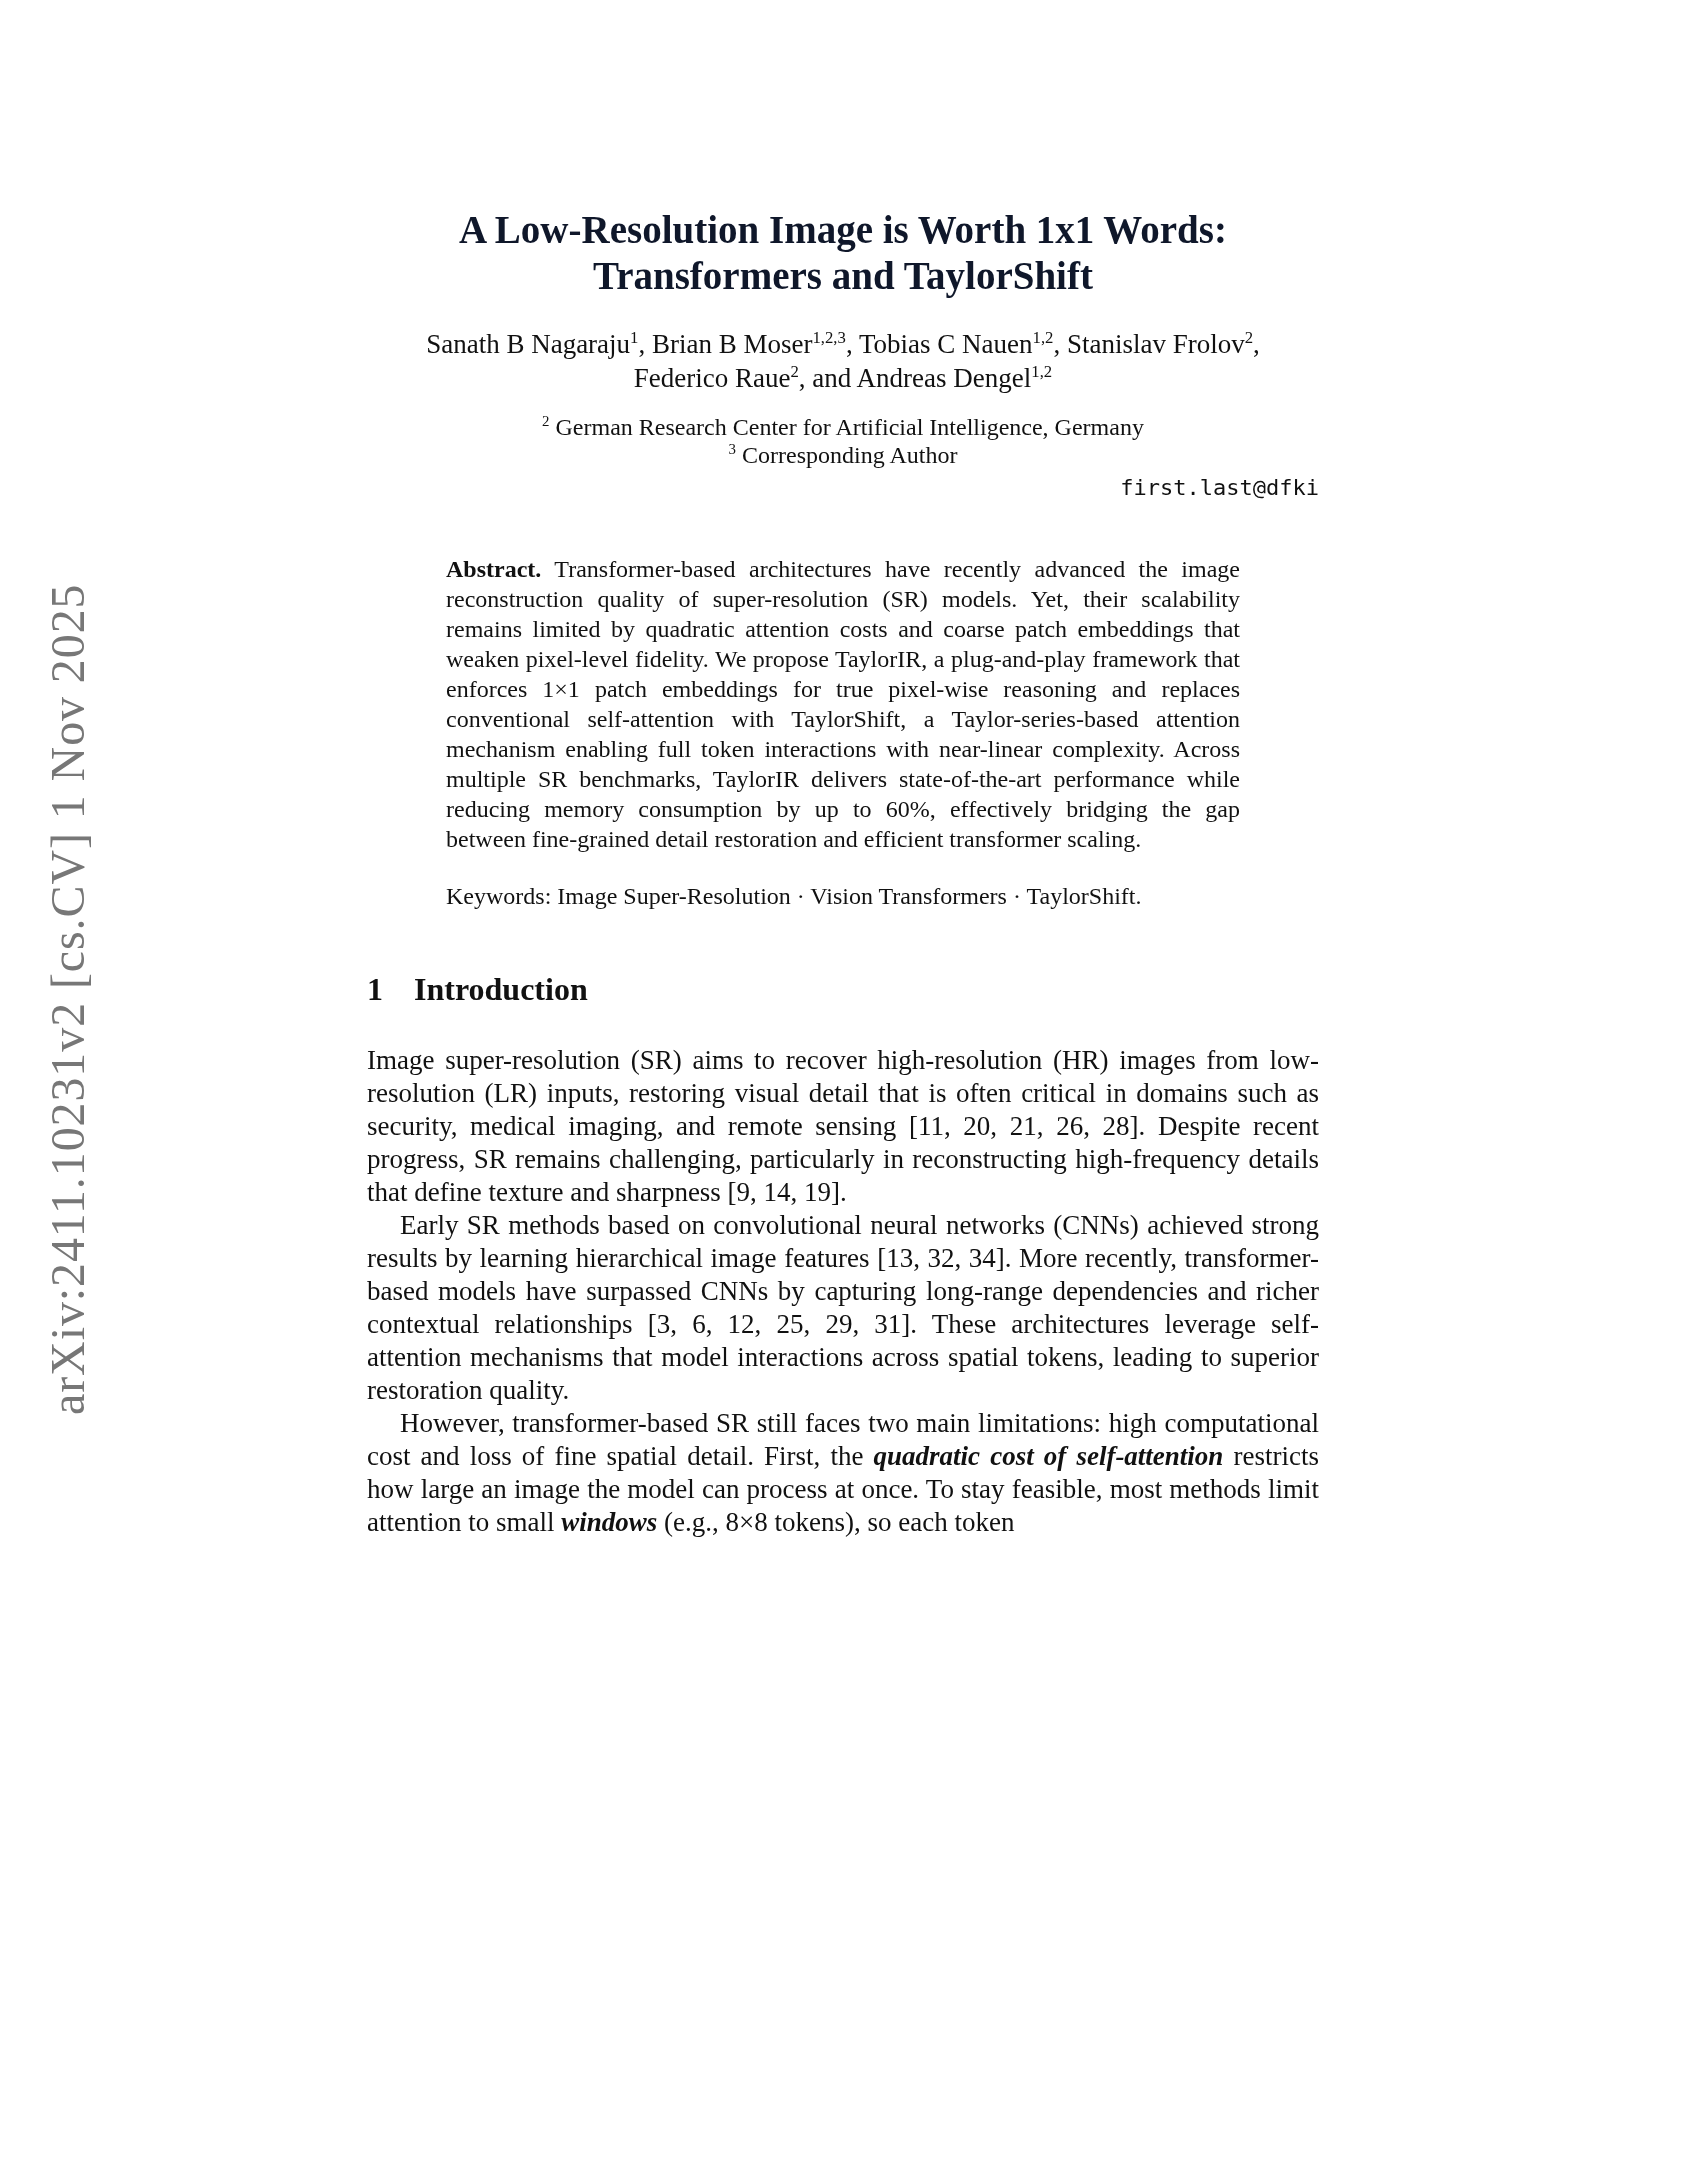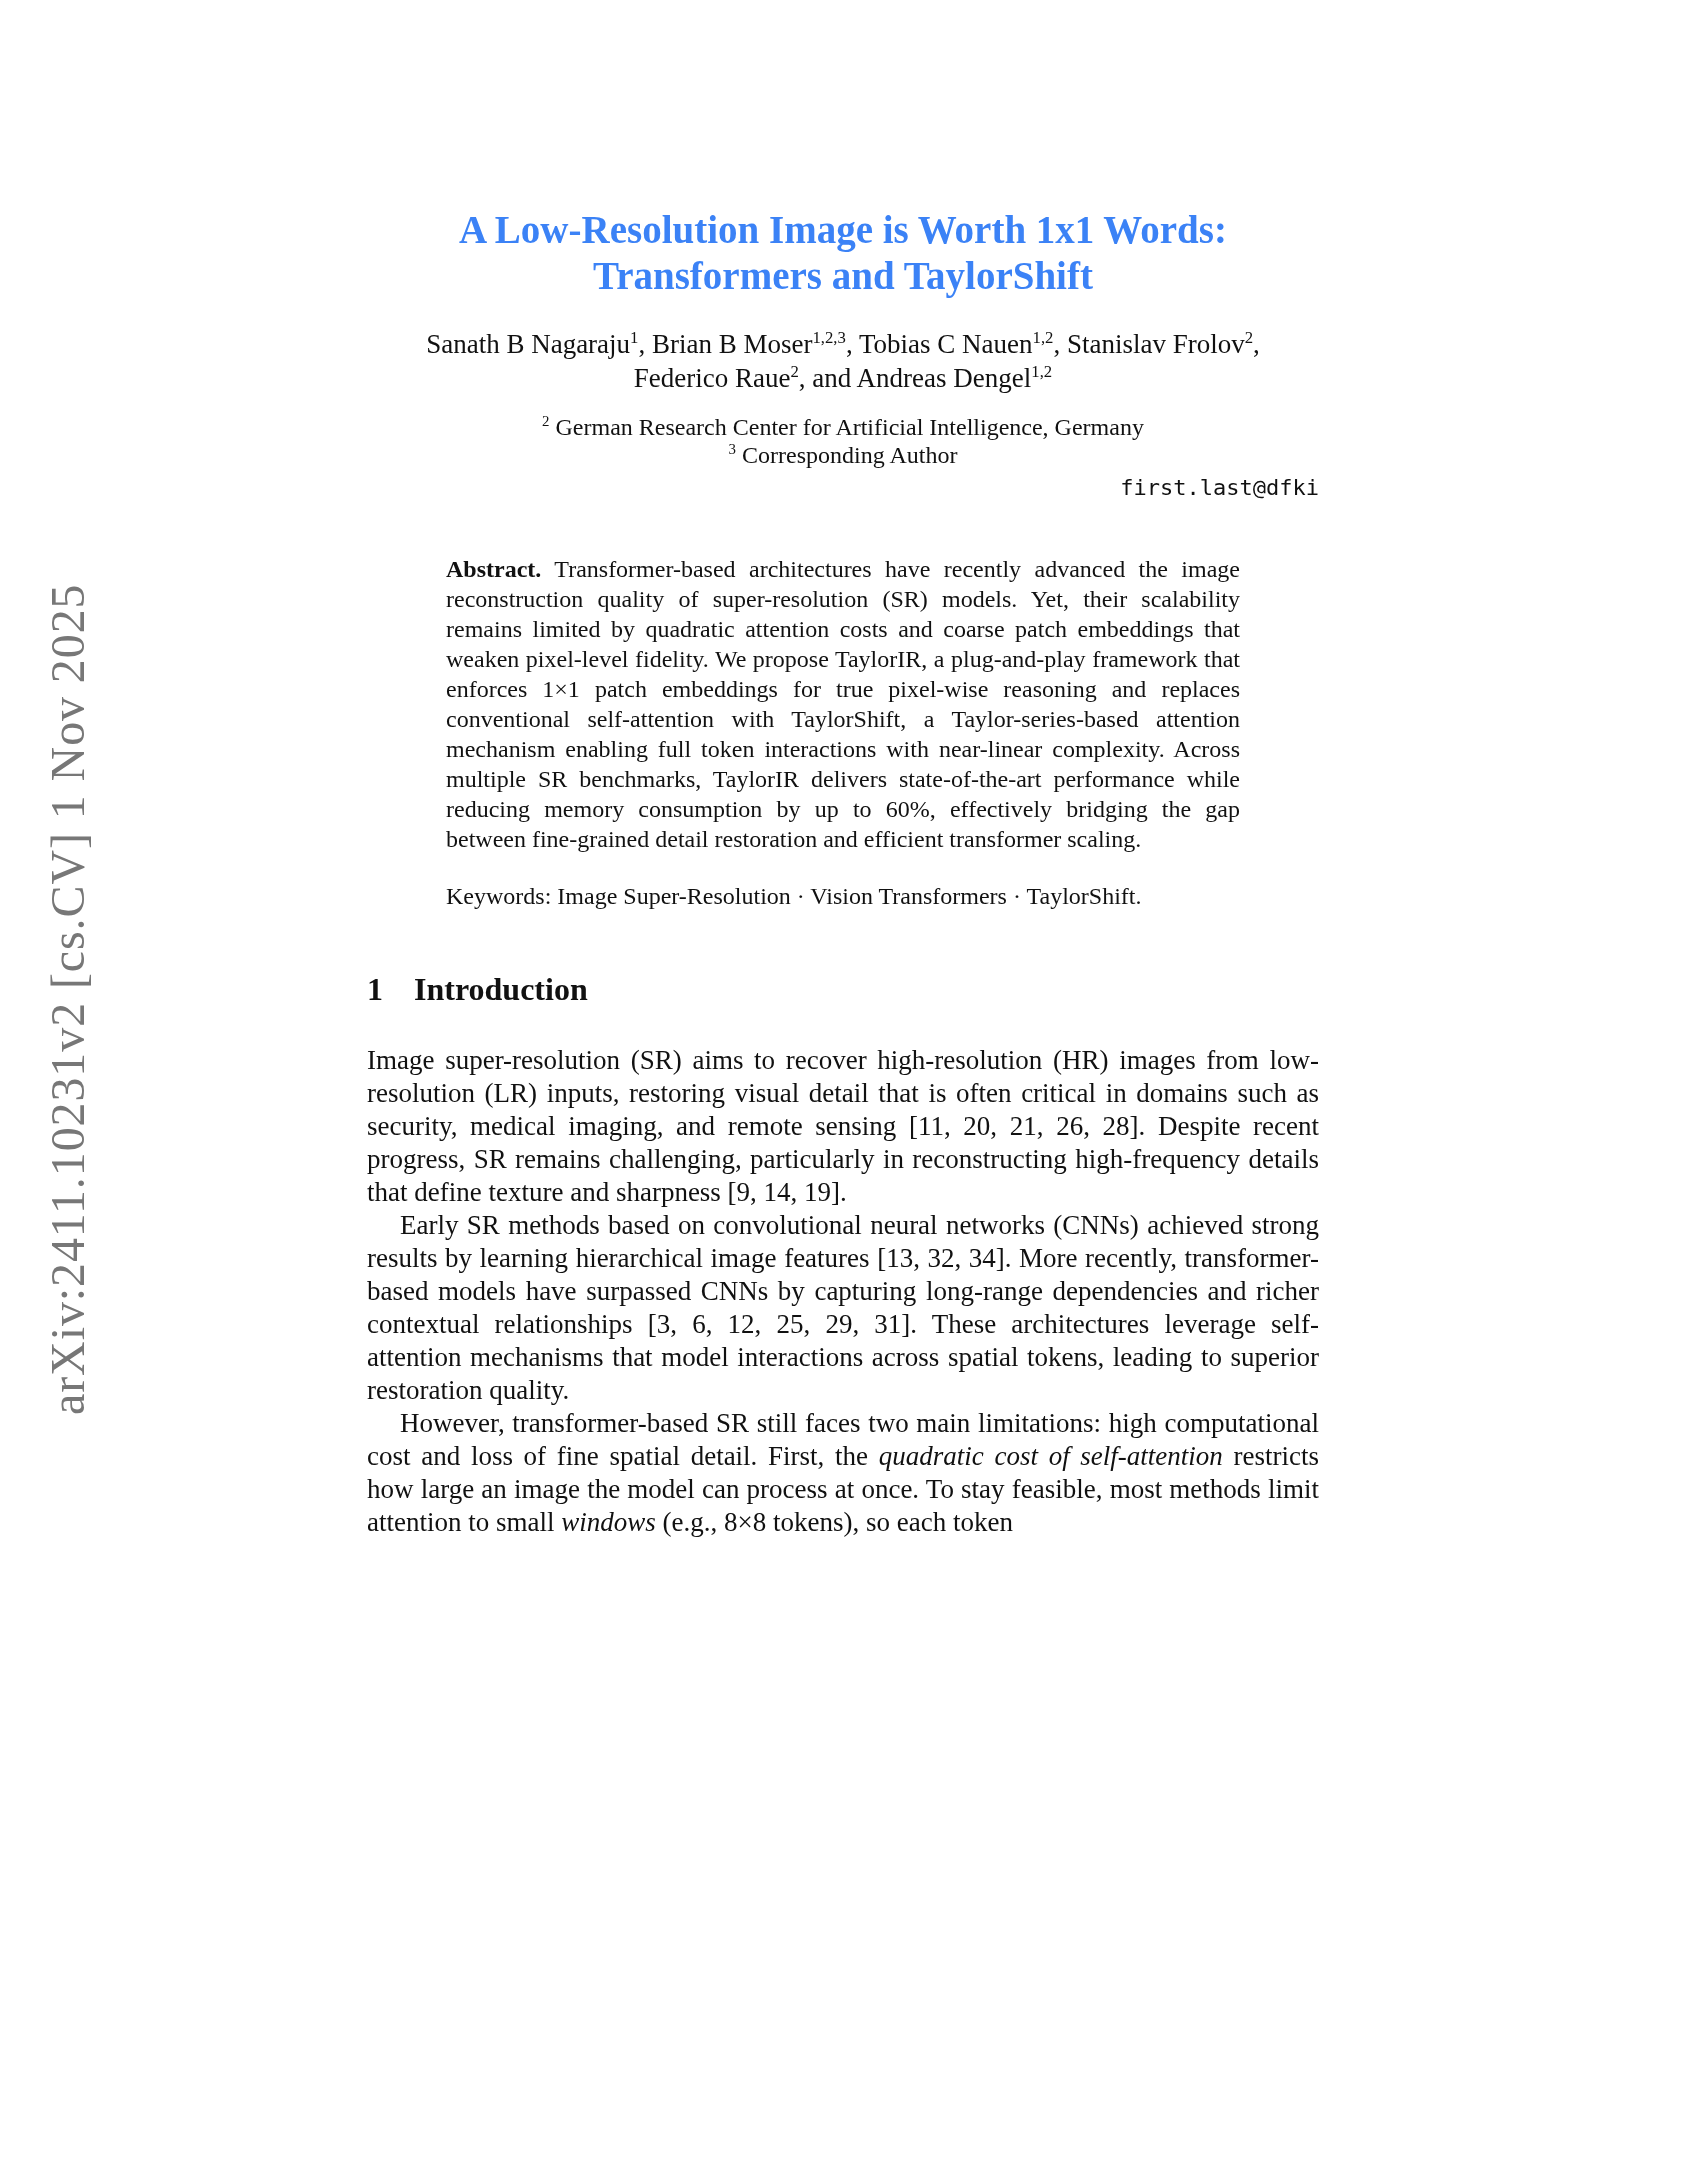--- a/index.html
+++ b/index.html
@@ -43,21 +43,21 @@
     top: 0;
     width: 952px;
   }
 
   .title {
     margin: 207px 0 0 0;
     font-size: 39px;
     line-height: 46px;
     font-weight: 700;
     text-align: center;
-    color: #3b82f6;
+    color: #0f172a;
   }
   .title .title-line { display: block; }
 
   .authors {
     margin-top: 27.5px;
     font-size: 27px;
     line-height: 34px;
     text-align: center;
   }
   sup {
@@ -105,21 +105,21 @@
   .section-heading .section-number { margin-right: 31px; }
 
   .body-text {
     margin-top: 35px;
     font-size: 27px;
     line-height: 33px;
     text-align: justify;
   }
   .body-text p { margin: 0; }
   .body-text p.indent { text-indent: 33px; }
-  em { font-style: italic; }
+  em { font-style: italic; font-weight: bold; }
 </style>
 </head>
 <body>
 
 <div class="page">
 
   <div class="arxiv-watermark">arXiv:2411.10231v2  [cs.CV]  1 Nov 2025</div>
 
   <div class="content">
 

